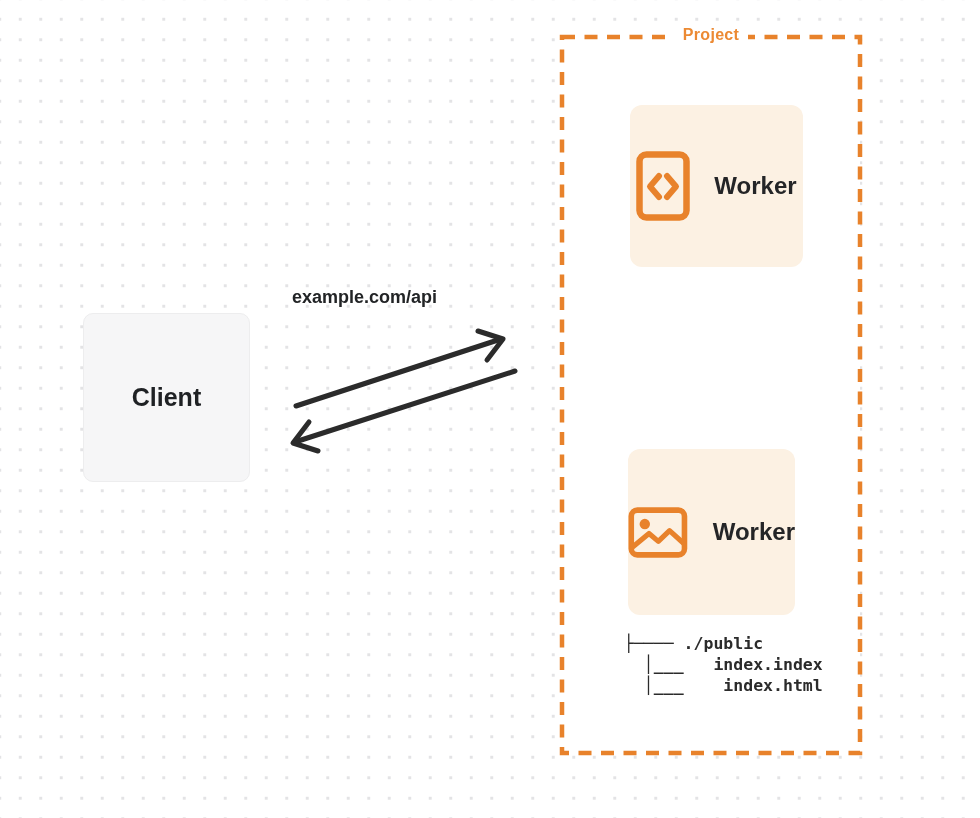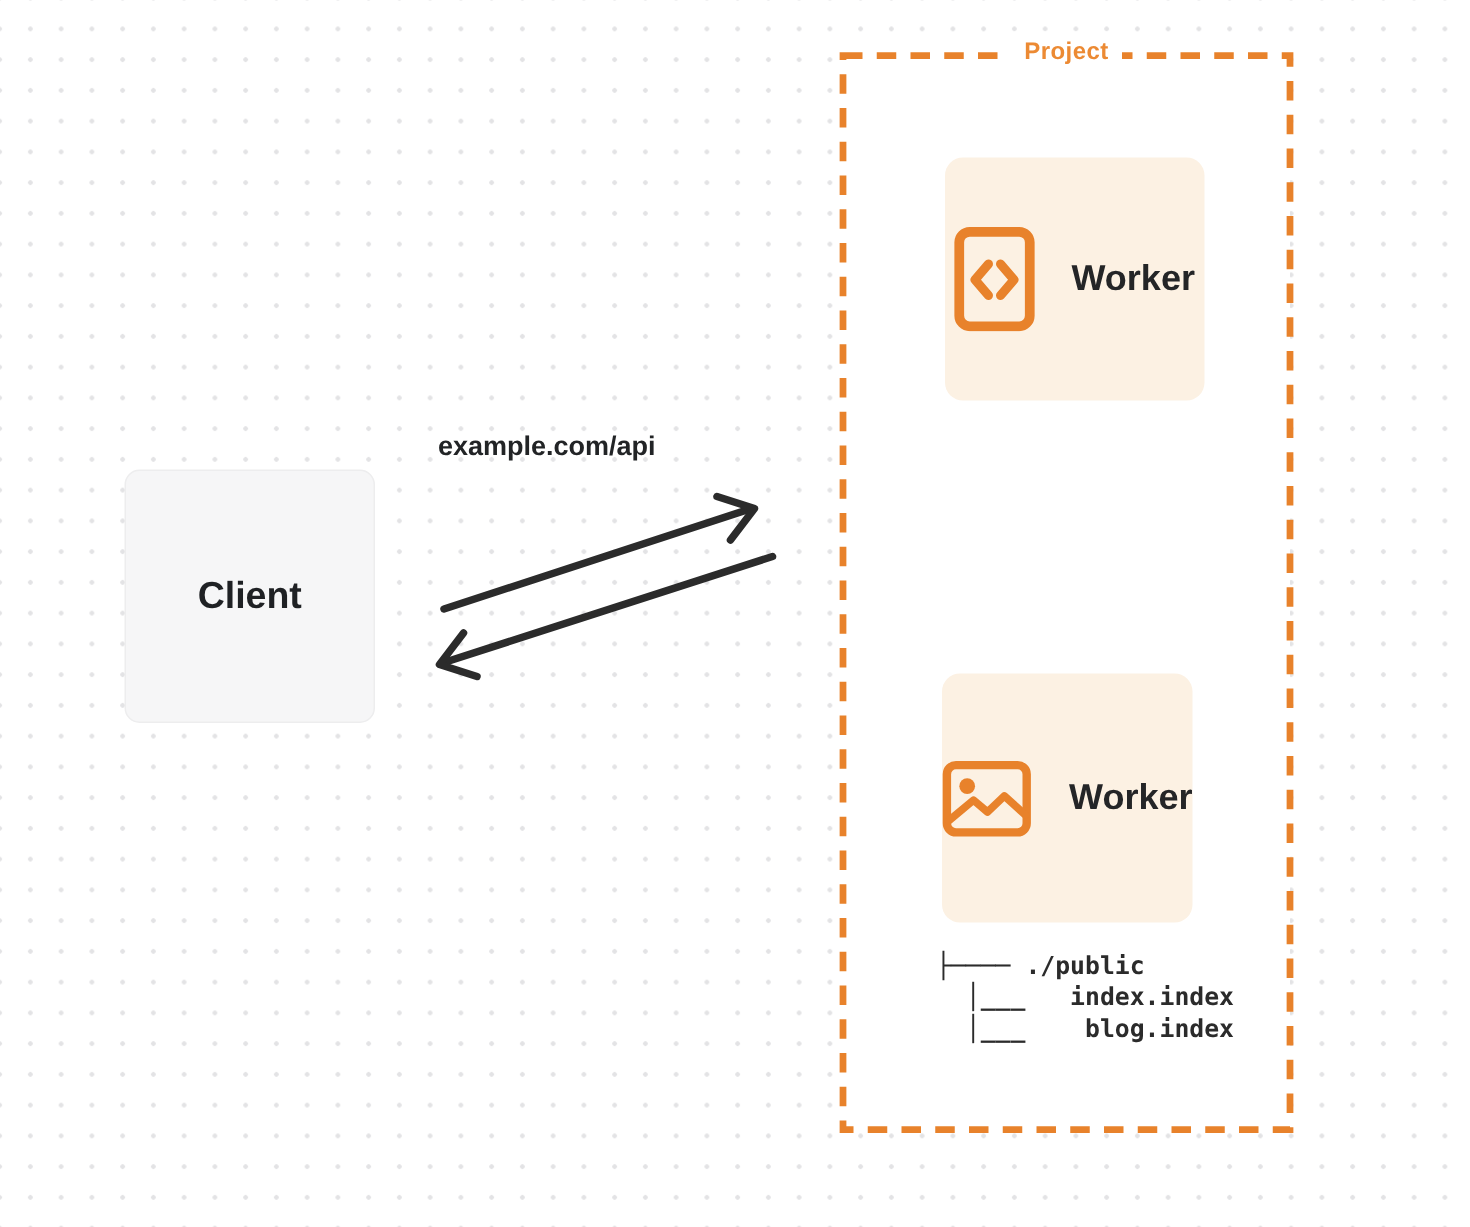--- a/index.html
+++ b/index.html
@@ -157,15 +157,15 @@
 
   <div class="card assets">
     <svg width="64" height="55" viewBox="0 0 64 55">
       <rect x="3.5" y="3.5" width="57" height="48" rx="6.5" fill="none" stroke="#e8822b" stroke-width="6"></rect>
       <circle cx="18" cy="18.5" r="5.6" fill="#e8822b"></circle>
       <path d="M5 43 L22.5 28.5 L32.5 37 L44.5 25.5 L59.5 39" fill="none" stroke="#e8822b" stroke-width="5.5" stroke-linecap="round" stroke-linejoin="round"></path>
     </svg>
     <div class="card-label">Worker</div>
   </div>
 
-  <pre class="file-tree"><div>├──── ./public</div><div>  │___   index.index</div><div>  │___    blog.index</div></pre>
+  <pre class="file-tree"><div>├──── ./public</div><div>  │___   index.index</div><div>  │___    index.html</div></pre>
 
 </div>
 
 </body></html>

